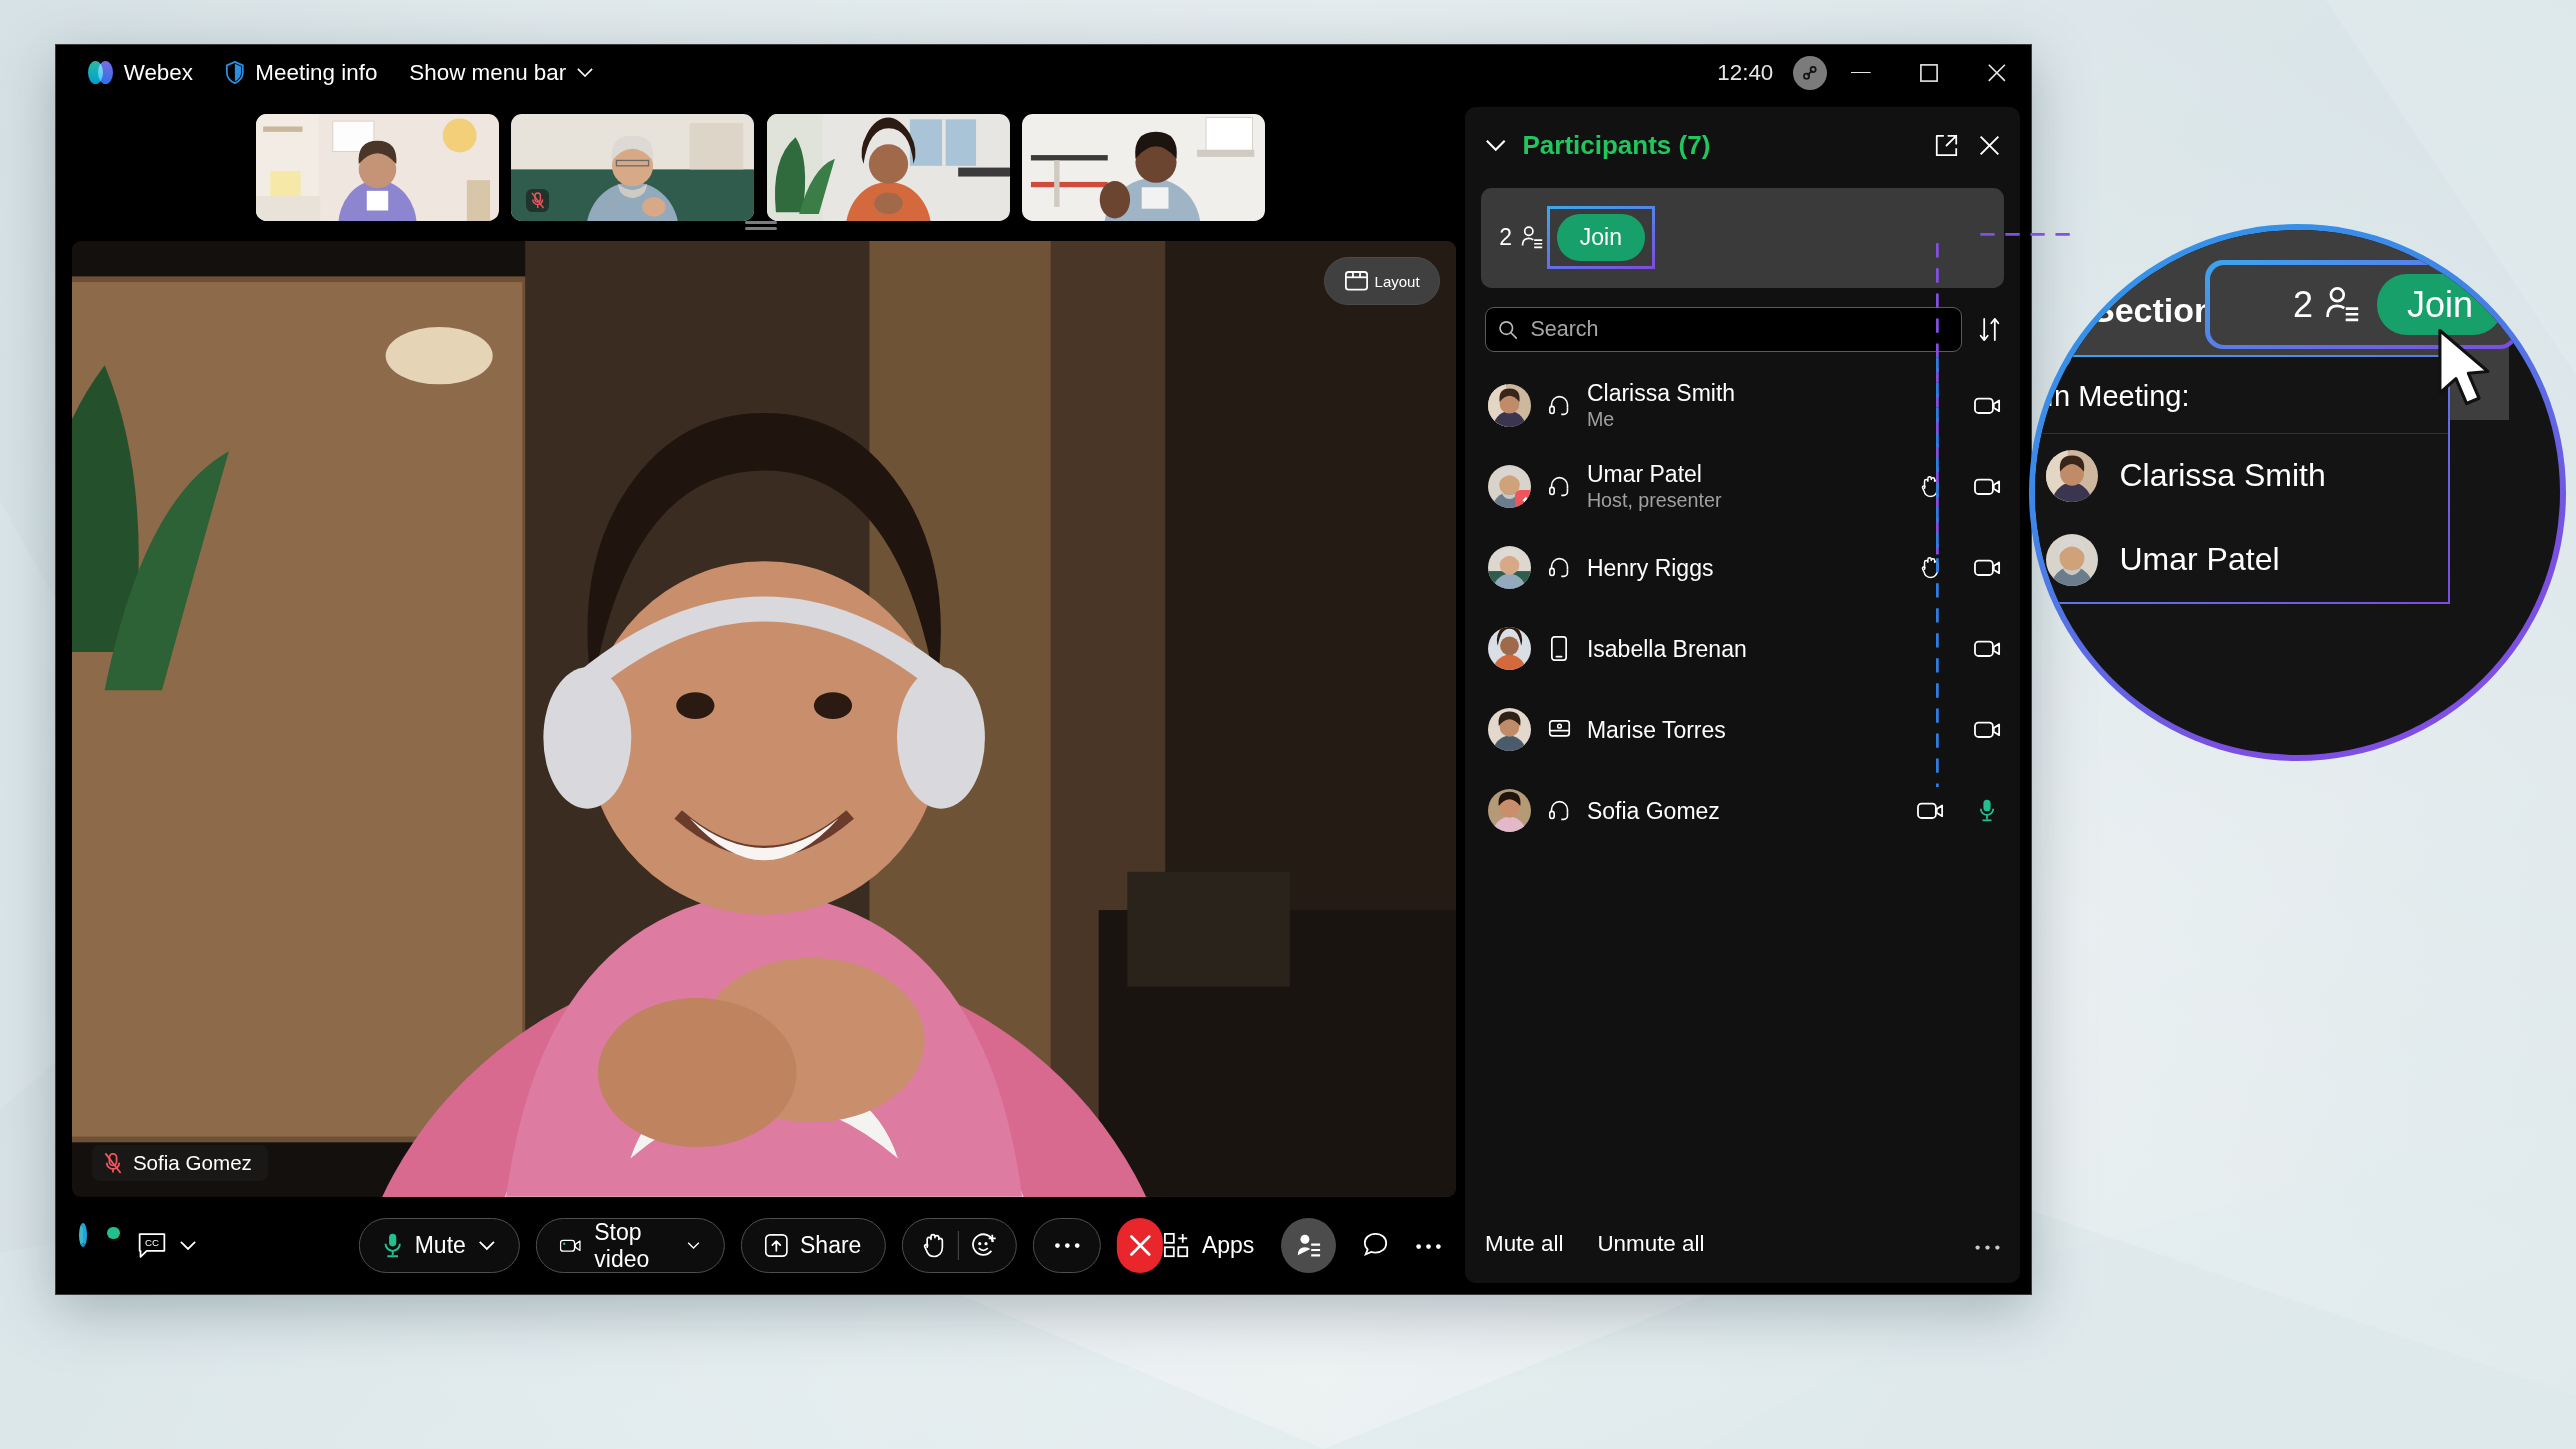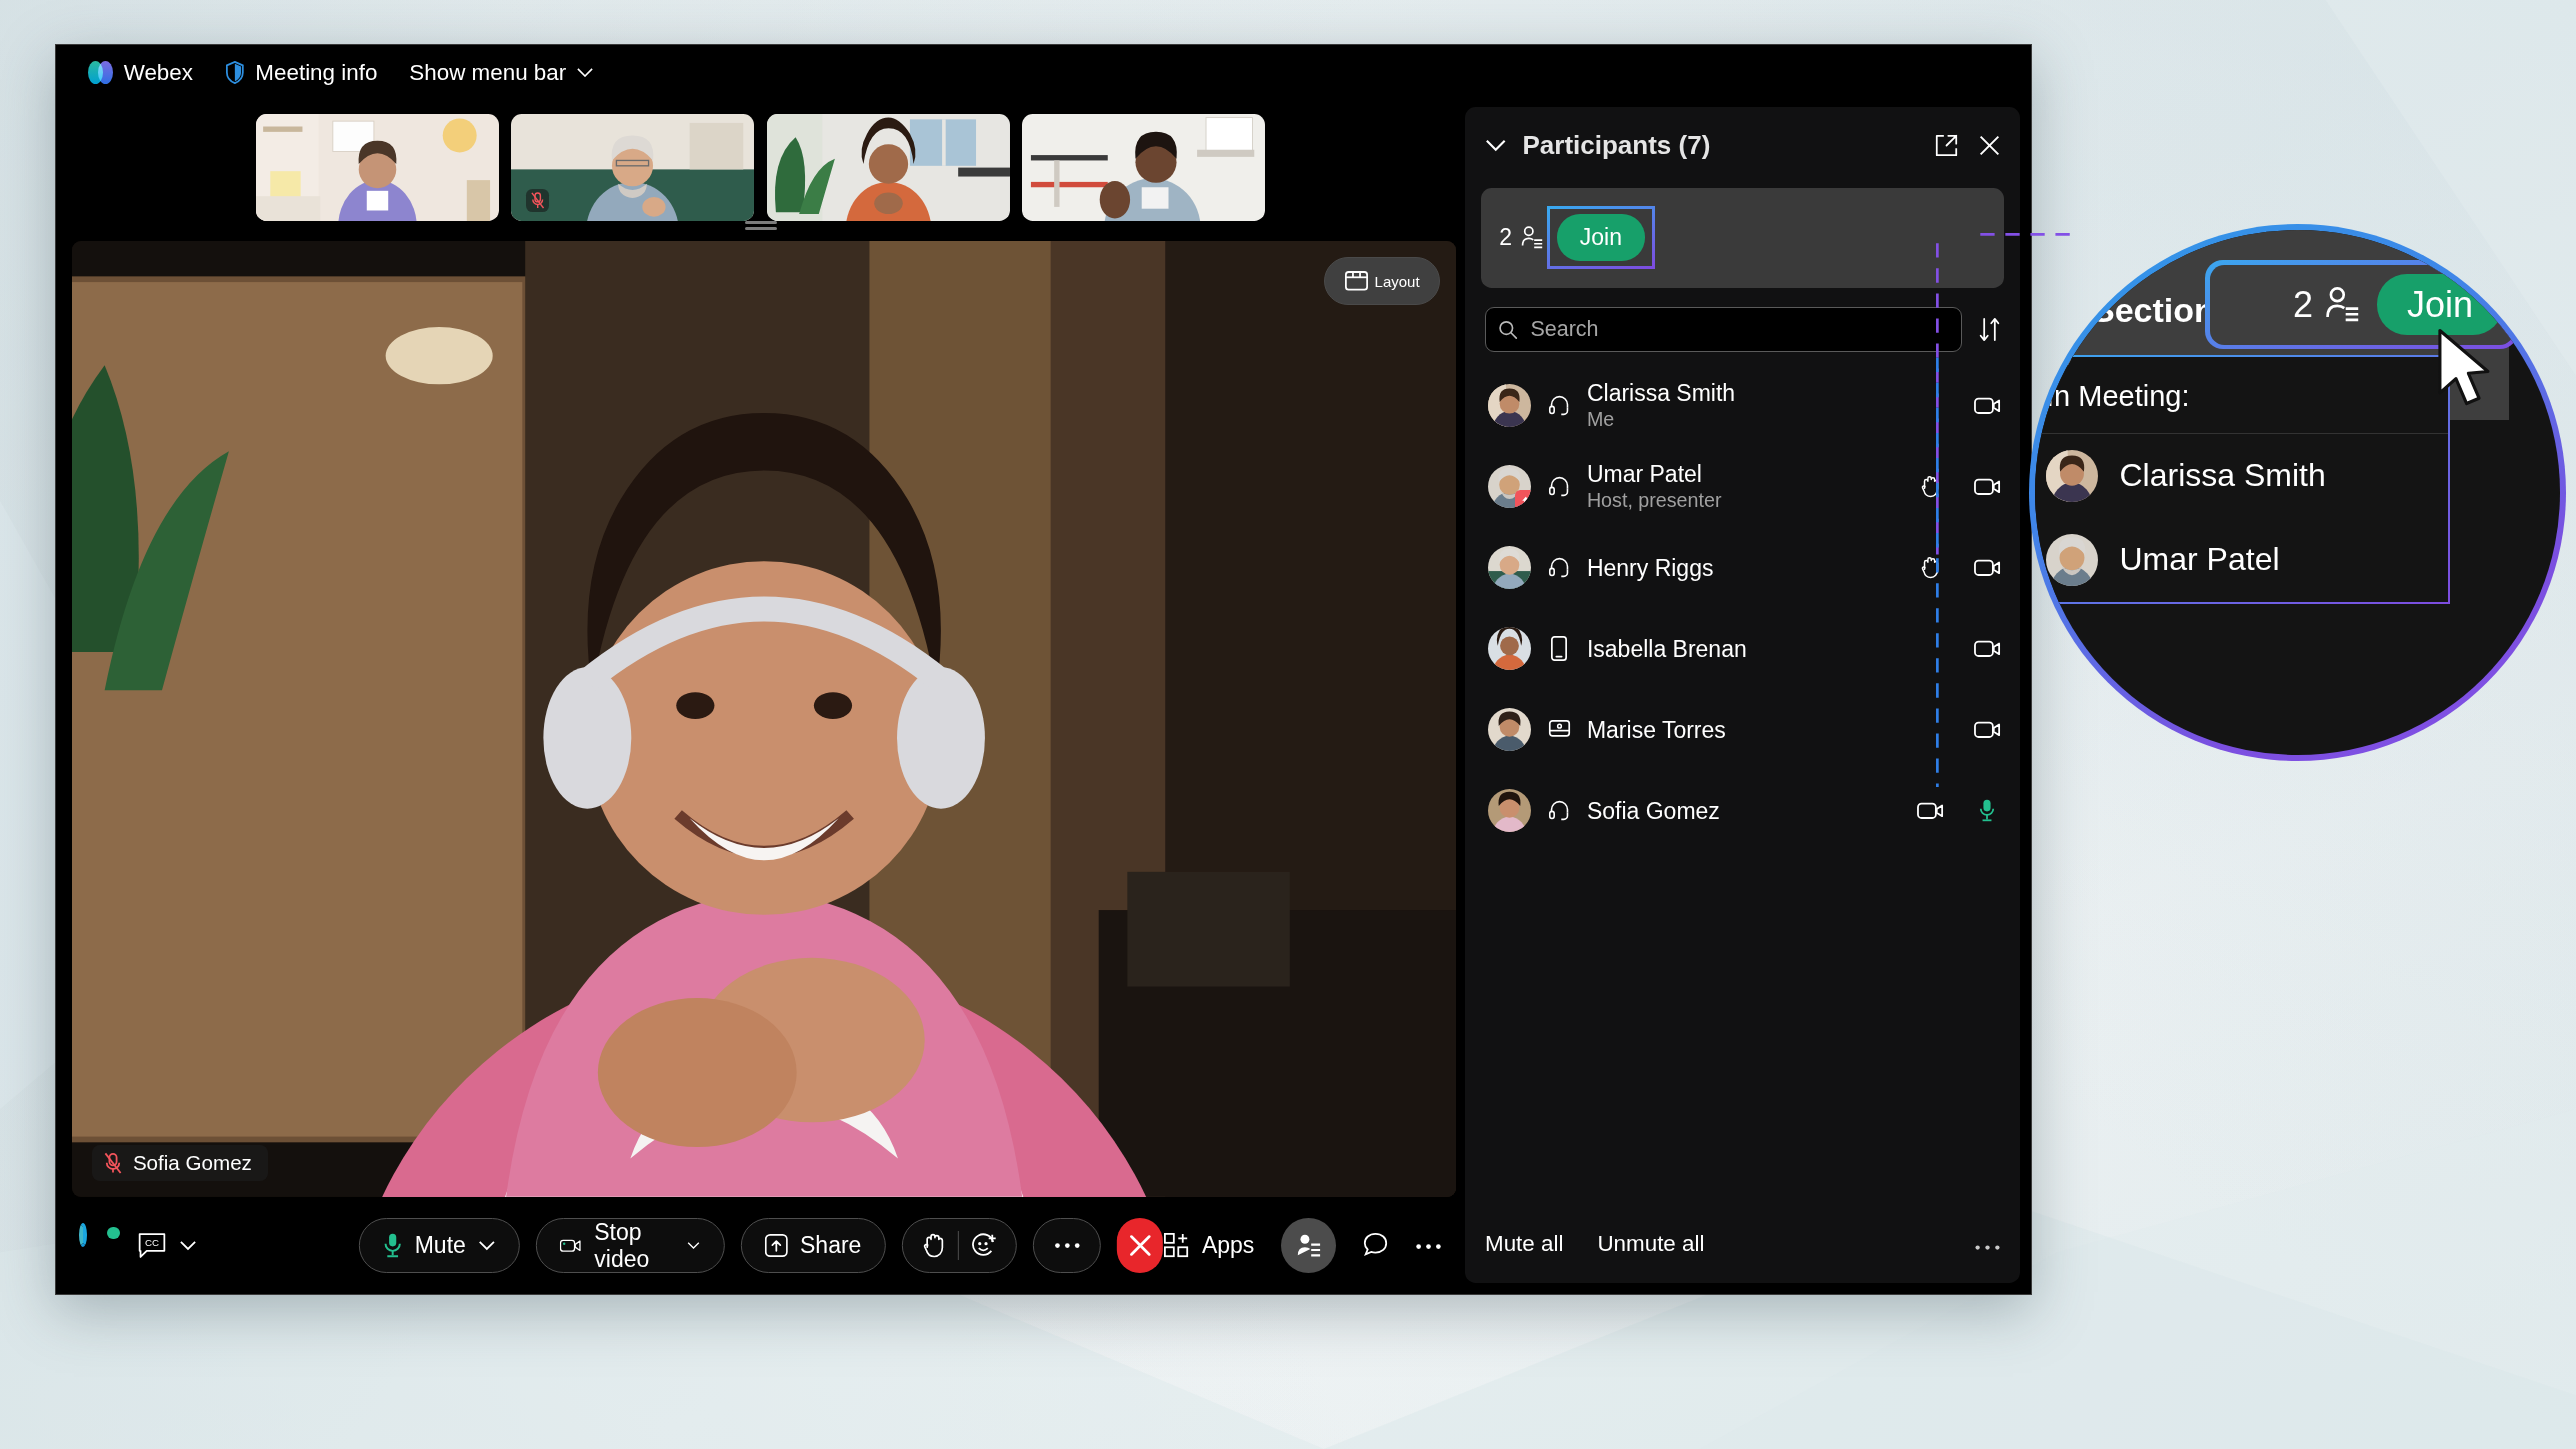--- a/index.html
+++ b/index.html
@@ -91,21 +91,21 @@
   .tl-right { margin-left:auto; display:flex; align-items:center; gap:27px; }
   .tr-item { display:flex; align-items:center; gap:12.5px; color:#fff; font-size:23px; }
   .circle-active { width:55px; height:55px; border-radius:50%; background:#4c4c4c; display:flex; align-items:center; justify-content:center; }
 
   
   #participants-panel {
     width:555px; flex:0 0 555px; margin:7.2px 10.7px 10.7px 0;
     background:#111112; border-radius:10.7px; display:flex; flex-direction:column; overflow:hidden;
     position:relative;
   }
-  #p-header { height:77px; display:flex; align-items:center; padding:0 19.7px; gap:16px; color:#e5e5e5; }
+  #p-header { height:77px; display:flex; align-items:center; padding:0 19.7px; gap:16px; color:#22c55e; }
   #p-title { font-size:26px; font-weight:bold; }
   #p-header .sp { margin-left:auto; display:flex; gap:19.7px; align-items:center; }
   #assign-banner {
     margin:3.6px 16px 0 16px; background:#3a3a3a; border-radius:10.7px;
     padding:19.7px 18px; display:flex; align-items:center; gap:12.5px; min-height:100px;
   }
   #assign-text { color:#fff; font-size:22.4px; line-height:1.38; flex:1; }
   #assign-text b { font-weight:bold; }
   .count-wrap { display:flex; align-items:center; gap:7.2px; color:#fff; font-size:23px; }
   #join-btn {
@@ -201,20 +201,45 @@
       <span class="tb-label">Meeting info</span>
     </div>
 
     <div class="tb-item">
       <span class="tb-label">Show menu bar</span>
       <svg class="chev" viewBox="0 0 18 11">
           <path d="M1 1 L9 9 L17 1" fill="none" stroke="#fff" stroke-width="1.8"></path>
         </svg>
     </div>
 
+    <div id="title-right">
+      <span id="clock">12:40</span>
+      <span class="link-badge">
+        <svg viewBox="0 0 24 24" width="19.7" height="19.7">
+            <path d="M9 15 L15 9" stroke="#111" stroke-width="2" fill="none"></path>
+            <circle cx="8" cy="16" r="3.2" fill="none" stroke="#111" stroke-width="2"></circle>
+            <circle cx="16" cy="8" r="3.2" fill="none" stroke="#111" stroke-width="2"></circle>
+          </svg>
+      </span>
+      <span class="win-btn">
+        <svg width="19.7" height="1.8" viewBox="0 0 22 2">
+            <rect width="22" height="1.8" fill="#e6e6e6"></rect>
+          </svg>
+      </span>
+      <span class="win-btn">
+        <svg width="18" height="18" viewBox="0 0 20 20">
+            <rect x="1" y="1" width="18" height="18" fill="none" stroke="#e6e6e6" stroke-width="1.8"></rect>
+          </svg>
+      </span>
+      <span class="win-btn">
+        <svg width="19.7" height="19.7" viewBox="0 0 22 22">
+            <path d="M2 2 L20 20 M20 2 L2 20" stroke="#e6e6e6" stroke-width="1.8"></path>
+          </svg>
+      </span>
+    </div>
   </div>
 
   <div id="win-body">
 
     <div id="stage">
 
       <div id="filmstrip">
 
         <div class="thumb">
           <svg class="scene" viewBox="0 0 272 120" preserveAspectRatio="xMidYMid slice">

